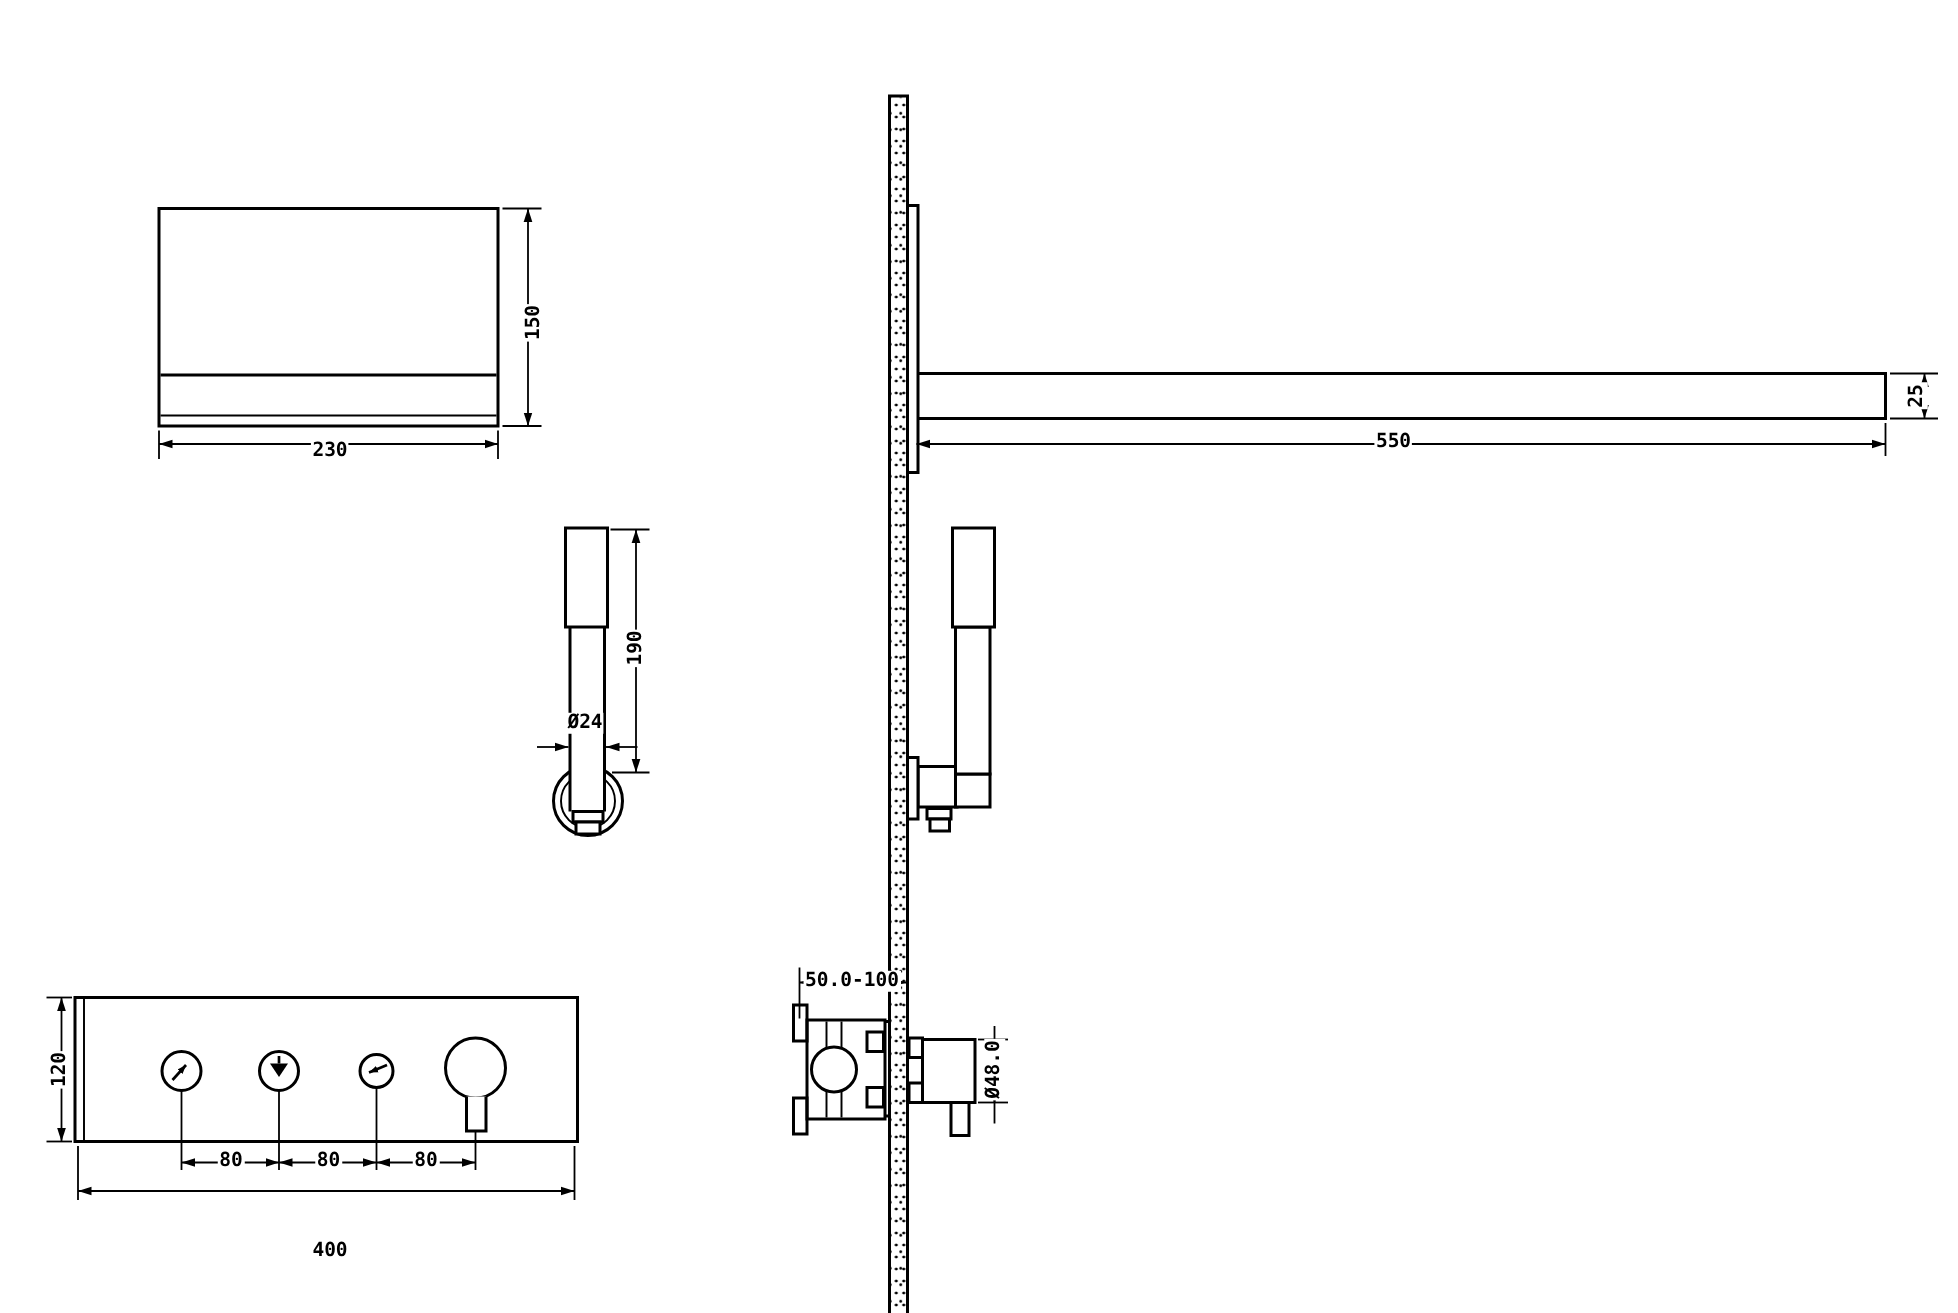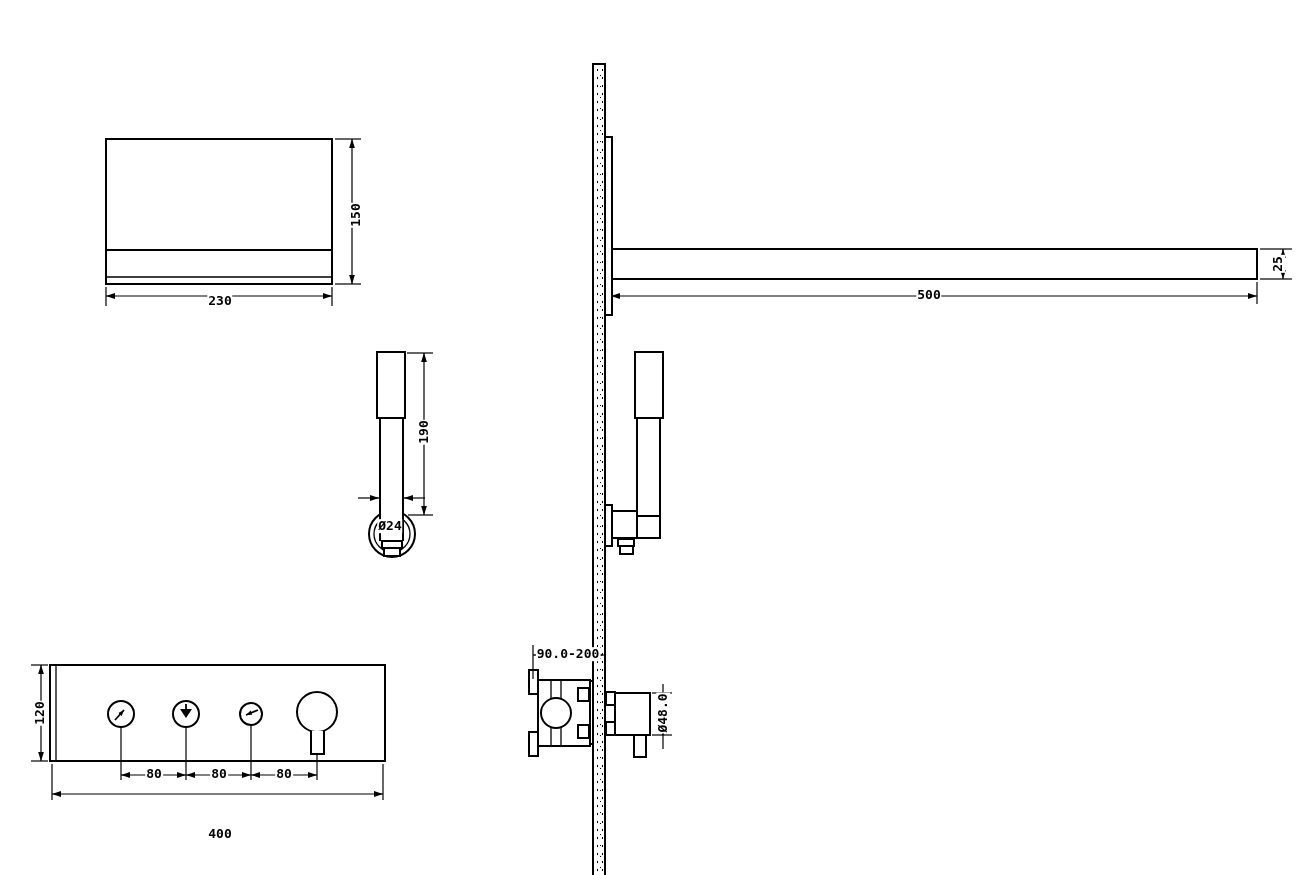--- a/index.html
+++ b/index.html
@@ -144,25 +144,25 @@
       <line x1="652" y1="697" x2="672" y2="697" class="d"></line>
       <line x1="663" y1="646" x2="663" y2="711" class="d"></line>
       <line x1="663" y1="655" x2="663" y2="697" class="d" marker-start="url(#arw)" marker-end="url(#arw)"></line>
       <line x1="533" y1="607" x2="533" y2="641" class="d"></line>
       <line x1="533" y1="617" x2="604" y2="617" class="d" marker-start="url(#arw)" marker-end="url(#arw)"></line>
     </g>
   </svg>
 
   <span class="dl v" style="left:356px; top:177px;">150</span>
   <span class="dl" style="left:220px; top:263px;">230</span>
-  <span class="dl" style="left:929px; top:257px;">500</span>
+  <span class="dl" style="left:929px; top:257px;">550</span>
   <span class="dl v" style="left:1278px; top:226px;">25</span>
   <span class="dl v" style="left:424px; top:394px;">190</span>
-  <span class="dl" style="left:390px; top:488px;">Ø24</span>
+  <span class="dl" style="left:390px; top:444px;">Ø24</span>
   <span class="dl v" style="left:40px; top:675px;">120</span>
   <span class="dl" style="left:154px; top:736px;">80</span>
   <span class="dl" style="left:219px; top:736px;">80</span>
   <span class="dl" style="left:284px; top:736px;">80</span>
   <span class="dl" style="left:220px; top:796px;">400</span>
-  <span class="dl" style="left:568px; top:616px;">90.0-200</span>
+  <span class="dl" style="left:568px; top:616px;">50.0-100</span>
   <span class="dl v" style="left:663px; top:675px;">Ø48.0</span>
 
 </div>
 
 </body></html>

